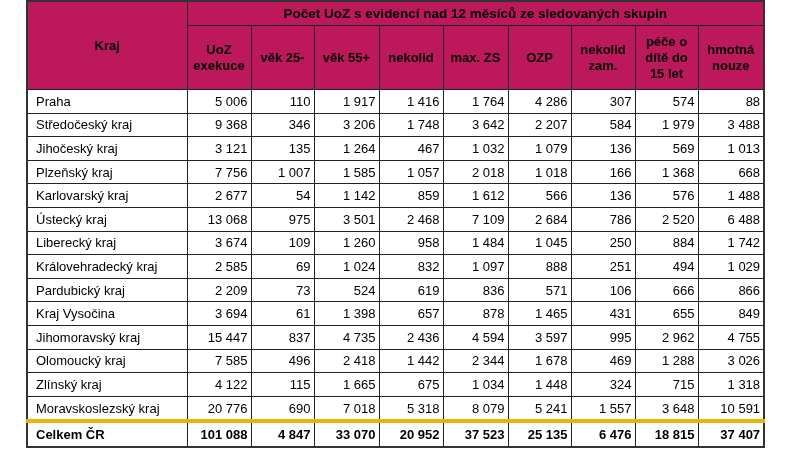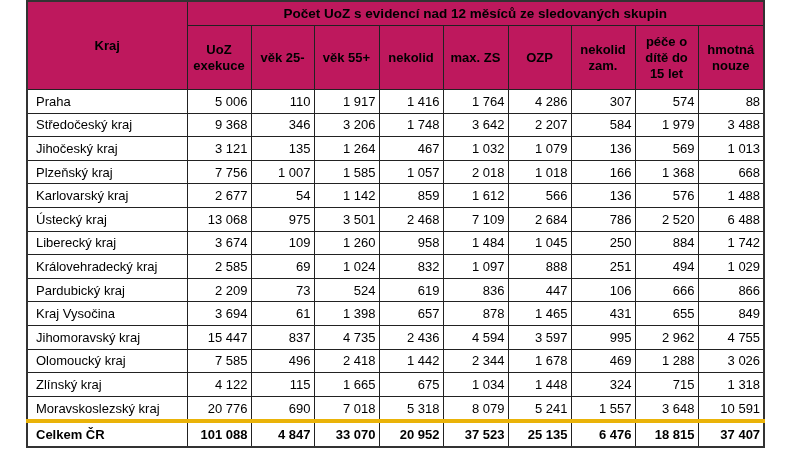--- a/index.html
+++ b/index.html
@@ -147,21 +147,21 @@
         <td>494</td>
         <td>1 029</td>
       </tr>
       <tr>
         <td class="kraj">Pardubický kraj</td>
         <td>2 209</td>
         <td>73</td>
         <td>524</td>
         <td>619</td>
         <td>836</td>
-        <td>447</td>
+        <td>571</td>
         <td>106</td>
         <td>666</td>
         <td>866</td>
       </tr>
       <tr>
         <td class="kraj">Kraj Vysočina</td>
         <td>3 694</td>
         <td>61</td>
         <td>1 398</td>
         <td>657</td>

